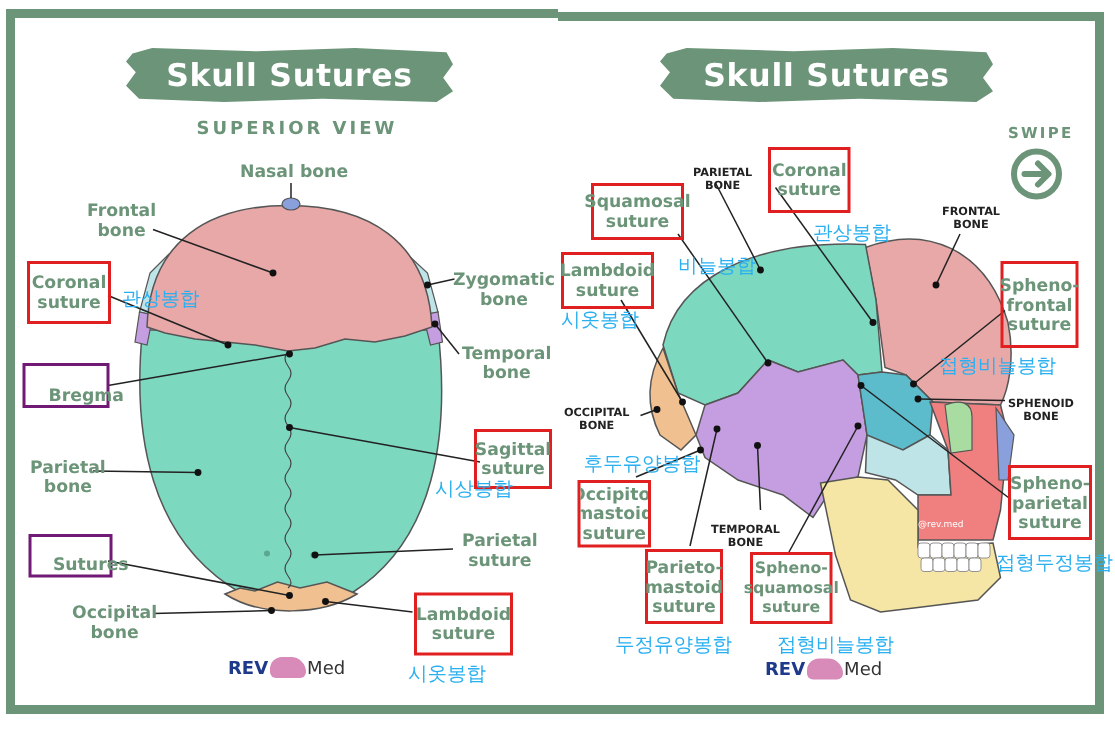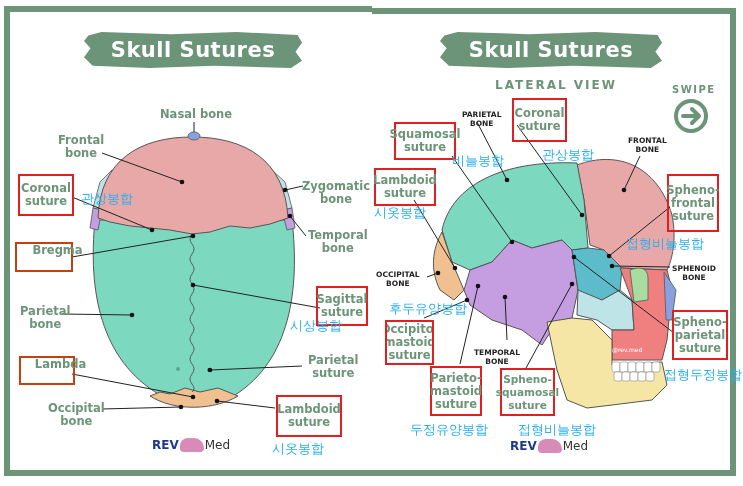--- a/index.html
+++ b/index.html
@@ -10,36 +10,37 @@
   .frame { position:absolute; border-style:solid; border-color:#6c9478; background:#fff; box-sizing:border-box; }
   .left .frame { left:4px; top:6px; width:372px; height:470px; border-width:6px 0 6px 6px; }
   .right .frame { left:0; top:8px; width:364px; height:468px; border-width:6px 6px 6px 0; }
   .banner { position:absolute; background:#6c9478; color:#fff; font-family:"DejaVu Sans", sans-serif; font-weight:bold; font-size:21px; text-align:center; line-height:36px; height:36px; letter-spacing:0.5px; }
   .left .banner { left:84px; top:32px; width:218px; clip-path:polygon(2% 10%,8% 0,40% 6%,70% 0,98% 8%,100% 30%,97% 55%,100% 80%,95% 100%,60% 94%,30% 100%,4% 94%,0 70%,3% 45%,0 25%); }
   .right .banner { left:68px; top:32px; width:222px; clip-path:polygon(2% 10%,8% 0,40% 6%,70% 0,98% 8%,100% 30%,97% 55%,100% 80%,95% 100%,60% 94%,30% 100%,4% 94%,0 70%,3% 45%,0 25%); }
   .subtitle { position:absolute; color:#6c9478; font-weight:bold; font-size:12px; letter-spacing:2px; }
   .lbl { position:absolute; color:#6c9478; font-weight:bold; font-size:11.5px; line-height:13px; text-align:center; font-family:"DejaVu Sans", sans-serif; }
   .lbl.dark { color:#222; font-size:7.5px; line-height:9px; }
   .box-red { position:absolute; border:2px solid #e02020; box-sizing:border-box; display:flex; align-items:center; justify-content:center; }
-  .box-blue { position:absolute; border:2px solid #c2410c; box-sizing:border-box; display:flex; align-items:flex-start; justify-content:center;padding-left:27px; }
+  .box-blue { position:absolute; border:2px solid #701a75; box-sizing:border-box; display:flex; align-items:flex-end; justify-content:center;padding-left:27px; }
   .kr { position:absolute; color:#2ab0f0; font-size:13px; font-family:"DejaVu Sans", sans-serif; white-space:nowrap; }
   .logo { position:absolute; display:flex; align-items:center; gap:1px; }
   .logo .rev { color:#1f3a8a; font-weight:bold; font-size:12px; }
   .logo .med { color:#333; font-size:12px; }
   .logo .brain { width:24px; height:14px; background:#d88ab8; border-radius:8px 10px 4px 4px; }
   svg.diag { position:absolute; left:0; top:0; }
   .swipe { position:absolute; left:300px; top:84px; color:#6c9478; font-weight:bold; font-size:10px; letter-spacing:1.5px; }
   .swipe-btn { position:absolute; left:301px; top:98px; width:36px; height:36px; }
 </style>
 </head>
 <body>
 
 <div class="panel left">
   <div class="frame"></div>
   <div class="banner">Skull Sutures</div>
+  <div class="subtitle" style="left:131px;top:78px;">SUPERIOR VIEW</div>
 
   <svg class="diag" width="372" height="486">
 
     <path d="M95,220 C88,290 100,360 160,395 C185,408 210,408 235,395 C290,360 300,290 292,220 Z" fill="#7dd8c0" stroke="#555" stroke-width="1"></path>
 
     <path d="M150,396 L160,392 L170,394 L185,388 L200,392 L218,388 L238,396 C215,410 175,412 150,396 Z" fill="#f0c090" stroke="#555" stroke-width="1"></path>
 
     <path d="M100,182 L112,170 L102,210 L93,208 Z" fill="#bfe4e8" stroke="#555" stroke-width="0.8"></path>
     <path d="M93,208 L102,210 L98,230 L90,228 Z" fill="#c49ee0" stroke="#555" stroke-width="0.8"></path>
     <path d="M272,170 L285,182 L292,208 L282,210 Z" fill="#bfe4e8" stroke="#555" stroke-width="0.8"></path>
@@ -115,21 +116,21 @@
   <div class="kr" style="left:290px;top:317px;">시상봉합</div>
   <div class="lbl" style="left:20px;top:305px;">
     <div>Parietal</div>
     <div>bone</div>
   </div>
   <div class="lbl" style="left:308px;top:354px;">
     <div>Parietal</div>
     <div>suture</div>
   </div>
   <div class="box-blue" style="left:19px;top:356px;width:56px;height:29px;">
-    <div class="lbl" style="position:static;">Lambda</div>
+    <div class="lbl" style="position:static;">Sutures</div>
   </div>
   <div class="lbl" style="left:48px;top:402px;">
     <div>Occipital</div>
     <div>bone</div>
   </div>
   <div class="box-red" style="left:276px;top:395px;width:66px;height:42px;">
     <div class="lbl" style="position:static;">
       <div>Lambdoid</div>
       <div>suture</div>
     </div>
@@ -139,21 +140,20 @@
   <div class="logo" style="left:152px;top:438px;">
     <span class="rev">REV</span>
     <span class="brain"></span>
     <span class="med">Med</span>
   </div>
 </div>
 
 <div class="panel right">
   <div class="frame"></div>
   <div class="banner">Skull Sutures</div>
-  <div class="subtitle" style="left:123px;top:78px;">LATERAL VIEW</div>
 
   <div class="swipe">SWIPE</div>
   <svg class="swipe-btn" viewBox="0 0 36 36">
     <circle cx="18" cy="18" r="15" fill="none" stroke="#6c9478" stroke-width="4"></circle>
     <path d="M10 18 H25 M19 11 L26 18 L19 25" fill="none" stroke="#6c9478" stroke-width="4" stroke-linecap="round" stroke-linejoin="round"></path>
   </svg>
 
   <svg class="diag" width="371" height="486">
 
     <path d="M205,165 C245,150 285,165 300,215 C305,240 300,260 295,270 L250,268 L232,250 L218,245 L212,200 Z" fill="#e8a8a8" stroke="#555" stroke-width="1"></path>
@@ -232,21 +232,21 @@
       <div>suture</div>
     </div>
   </div>
   <div class="kr" style="left:170px;top:146px;">관상봉합</div>
   <div class="box-red" style="left:22px;top:122px;width:62px;height:38px;">
     <div class="lbl" style="position:static;">
       <div>Squamosal</div>
       <div>suture</div>
     </div>
   </div>
-  <div class="kr" style="left:80px;top:152px;">비늘봉합</div>
+  <div class="kr" style="left:80px;top:168px;">비늘봉합</div>
   <div class="lbl dark" style="left:256px;top:136px;">
     <div>FRONTAL</div>
     <div>BONE</div>
   </div>
   <div class="box-red" style="left:2px;top:168px;width:62px;height:38px;">
     <div class="lbl" style="position:static;">
       <div>Lambdoid</div>
       <div>suture</div>
     </div>
   </div>

